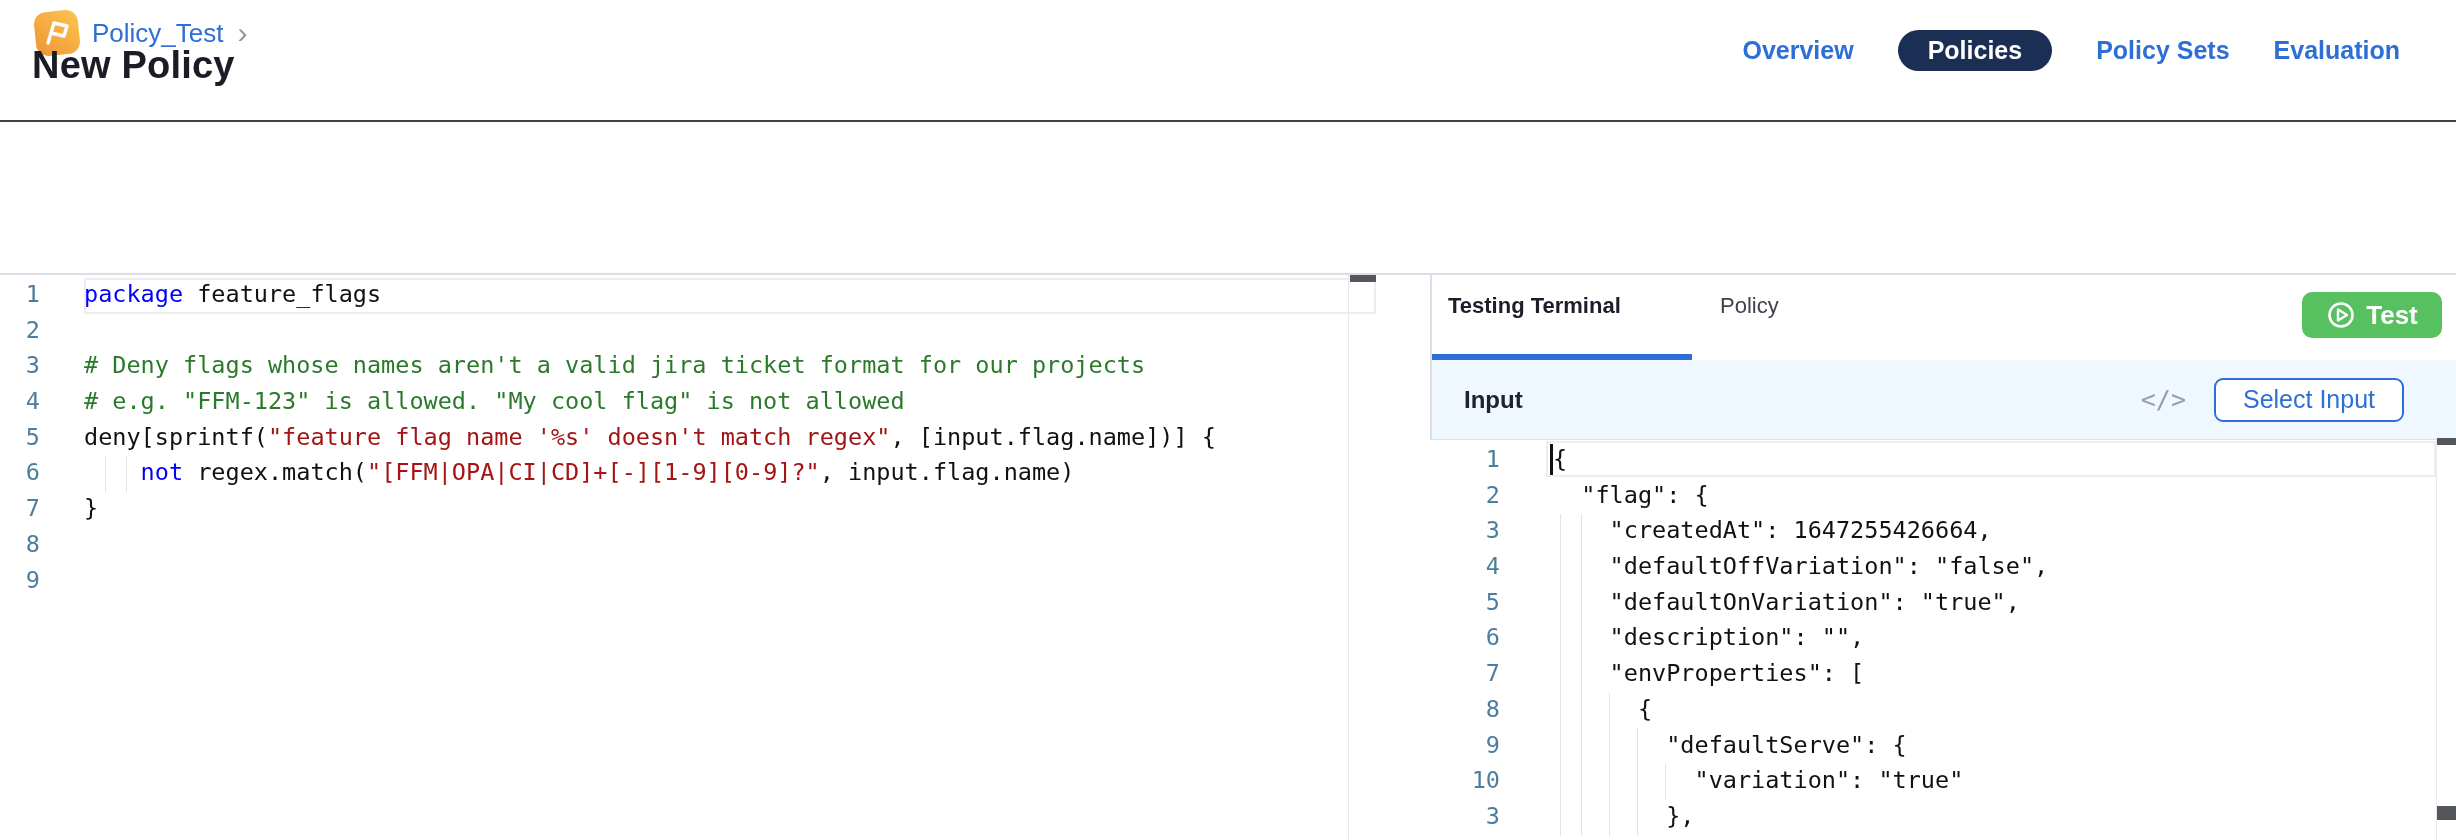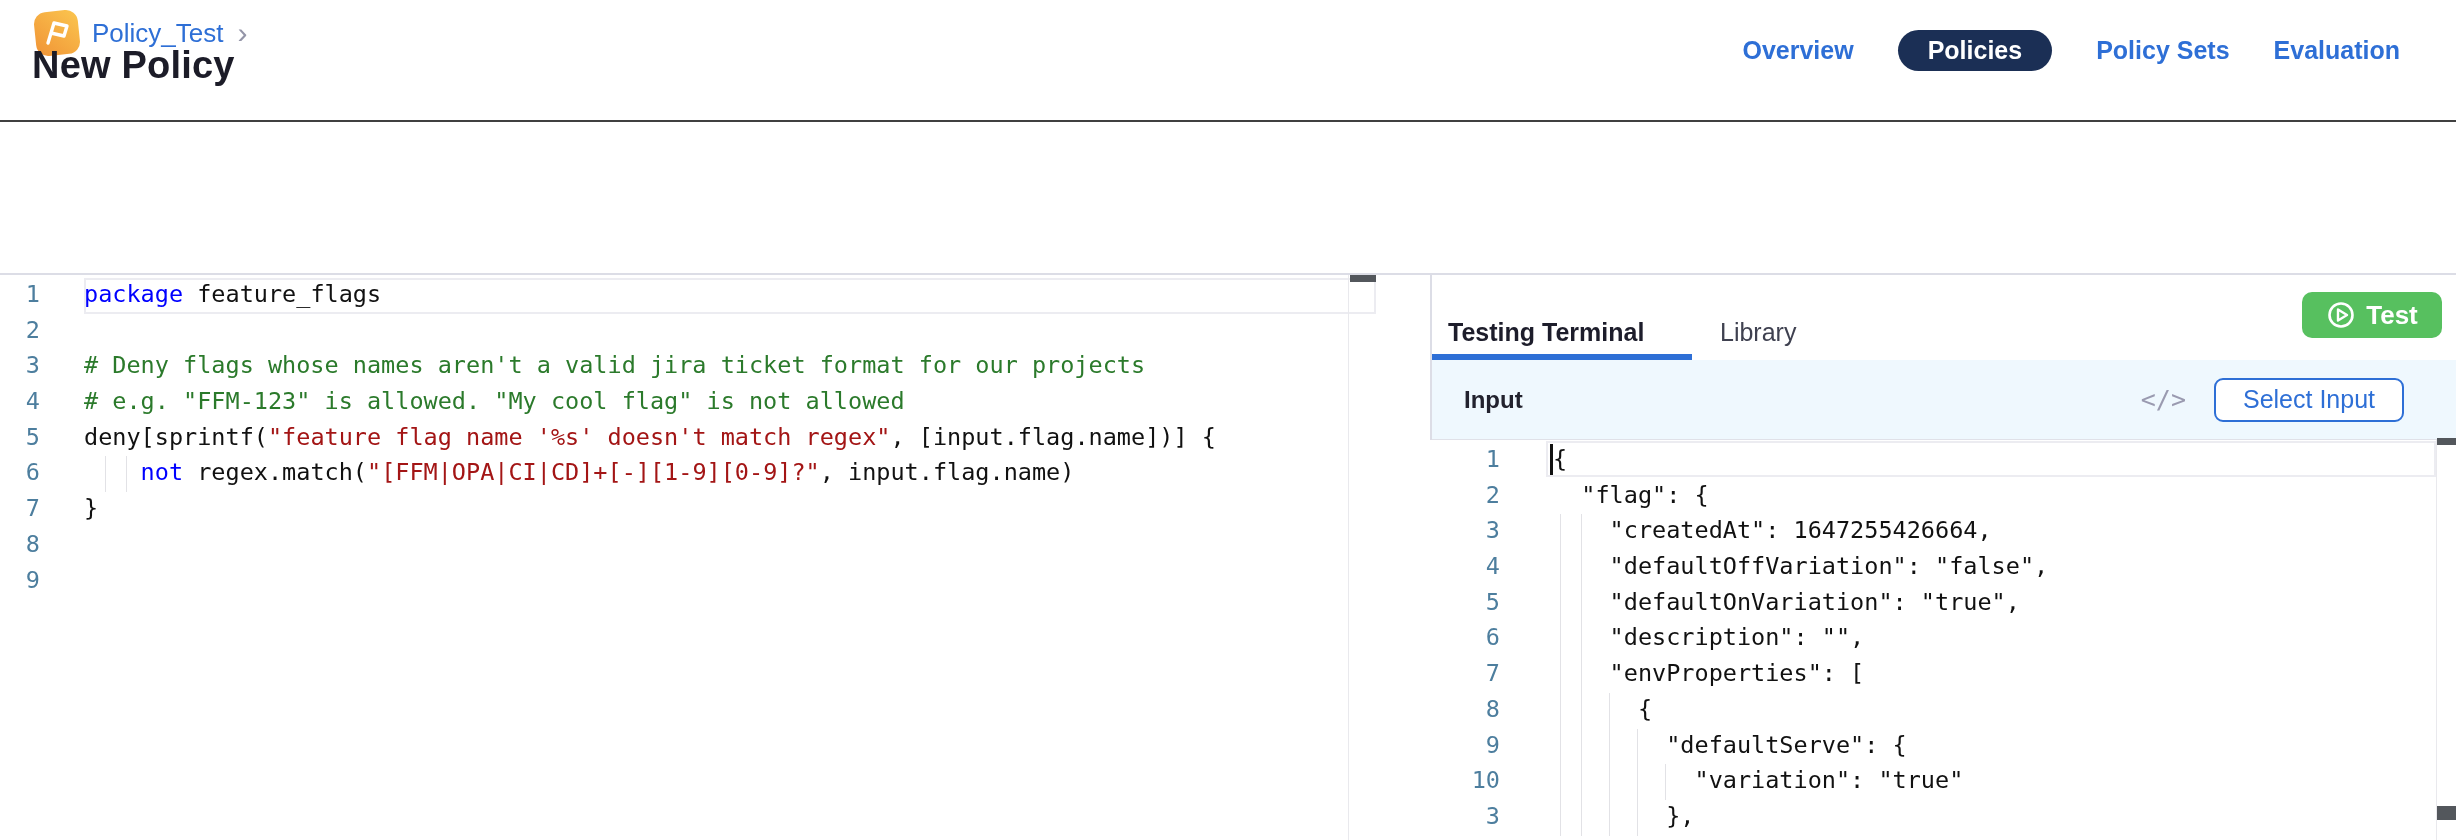--- a/index.html
+++ b/index.html
@@ -51,21 +51,21 @@
   .cur-line { border:2px solid #ececf1; background:#fff; }
   .iguide { width:1px; background:#e2e2e6; }
   .sb-track { width:1px; background:#e9e9ed; }
   .sb-thumb { background:#53575c; cursor:pointer; z-index:3; }
   .cursor { position:absolute; width:3px; background:#111; z-index:4; }
 
   
   .right-panel { position:absolute; left:1430px; top:275px; width:1026px; height:565px;
     border-left:2px solid #dcdde6; background:#fff; }
   .rp-tabs { position:absolute; left:0; top:0; width:1026px; height:85px; background:#fff; }
-  .rp-tab { position:absolute; top:18px; font-size:25px; color:#3f4150; cursor:pointer;margin-top:25px; }
+  .rp-tab { position:absolute; top:18px; font-size:22px; color:#3f4150; cursor:pointer; }
   .rp-tab.active { font-weight:700; color:#1d1d2b; }
   .tab-testing { left:16px; }
   .tab-library { left:288px; }
   .tab-underline { position:absolute; left:0; top:79px; width:260px; height:6px; background:var(--accent); }
   .btn-test { position:absolute; right:16px; top:17px; width:140px; height:46px; border:none; border-radius:10px;
     background:var(--green); color:#fff; font-size:26px; font-weight:700; display:flex; align-items:center;
     justify-content:center; gap:10px; cursor:pointer; font-family:"Liberation Sans",sans-serif; }
   .input-bar { position:absolute; left:0; top:85px; width:1026px; height:80px; background:var(--inputbg);
     border-bottom:1px solid #e0e1e8; display:flex; align-items:center; }
   .input-label { margin-left:32px; font-size:24px; font-weight:600; color:#22222e; }
@@ -142,21 +142,21 @@
       <div class="code-line"><span class="ln">5</span><span class="code"><span style="color: rgb(17, 17, 17);">deny[sprintf(</span><span style="color: rgb(163, 21, 21);">"feature flag name '%s' doesn't match regex"</span><span style="color: rgb(17, 17, 17);">, [input.flag.name])] {</span></span></div>
       <div class="code-line"><span class="ln">6</span><span class="code"><span style="color: rgb(17, 17, 17);">    </span><span style="color: rgb(0, 0, 255);">not</span><span style="color: rgb(17, 17, 17);"> regex.match(</span><span style="color: rgb(163, 21, 21);">"[FFM|OPA|CI|CD]+[-][1-9][0-9]?"</span><span style="color: rgb(17, 17, 17);">, input.flag.name)</span></span></div>
       <div class="code-line"><span class="ln">7</span><span class="code"><span style="color: rgb(17, 17, 17);">}</span></span></div>
       <div class="code-line"><span class="ln">8</span><span class="code"></span></div>
       <div class="code-line"><span class="ln">9</span><span class="code"></span></div>
     </div>
 
   <div class="right-panel">
     <div class="rp-tabs">
       <div class="rp-tab tab-testing active">Testing Terminal</div>
-      <div class="rp-tab tab-library">Library</div>
+      <div class="rp-tab tab-library">Policy</div>
       <div class="tab-underline"></div>
       <button class="btn-test">
         <svg width="30" height="30" viewBox="0 0 30 30">
           <circle cx="15" cy="15" r="11.5" fill="none" stroke="#fff" stroke-width="2.6"></circle>
           <path d="M12 9.5 L21 15 L12 20.5 Z" fill="none" stroke="#fff" stroke-width="2.4" stroke-linejoin="round"></path>
         </svg>
         <span>Test</span>
       </button>
     </div>
     <div class="input-bar">

